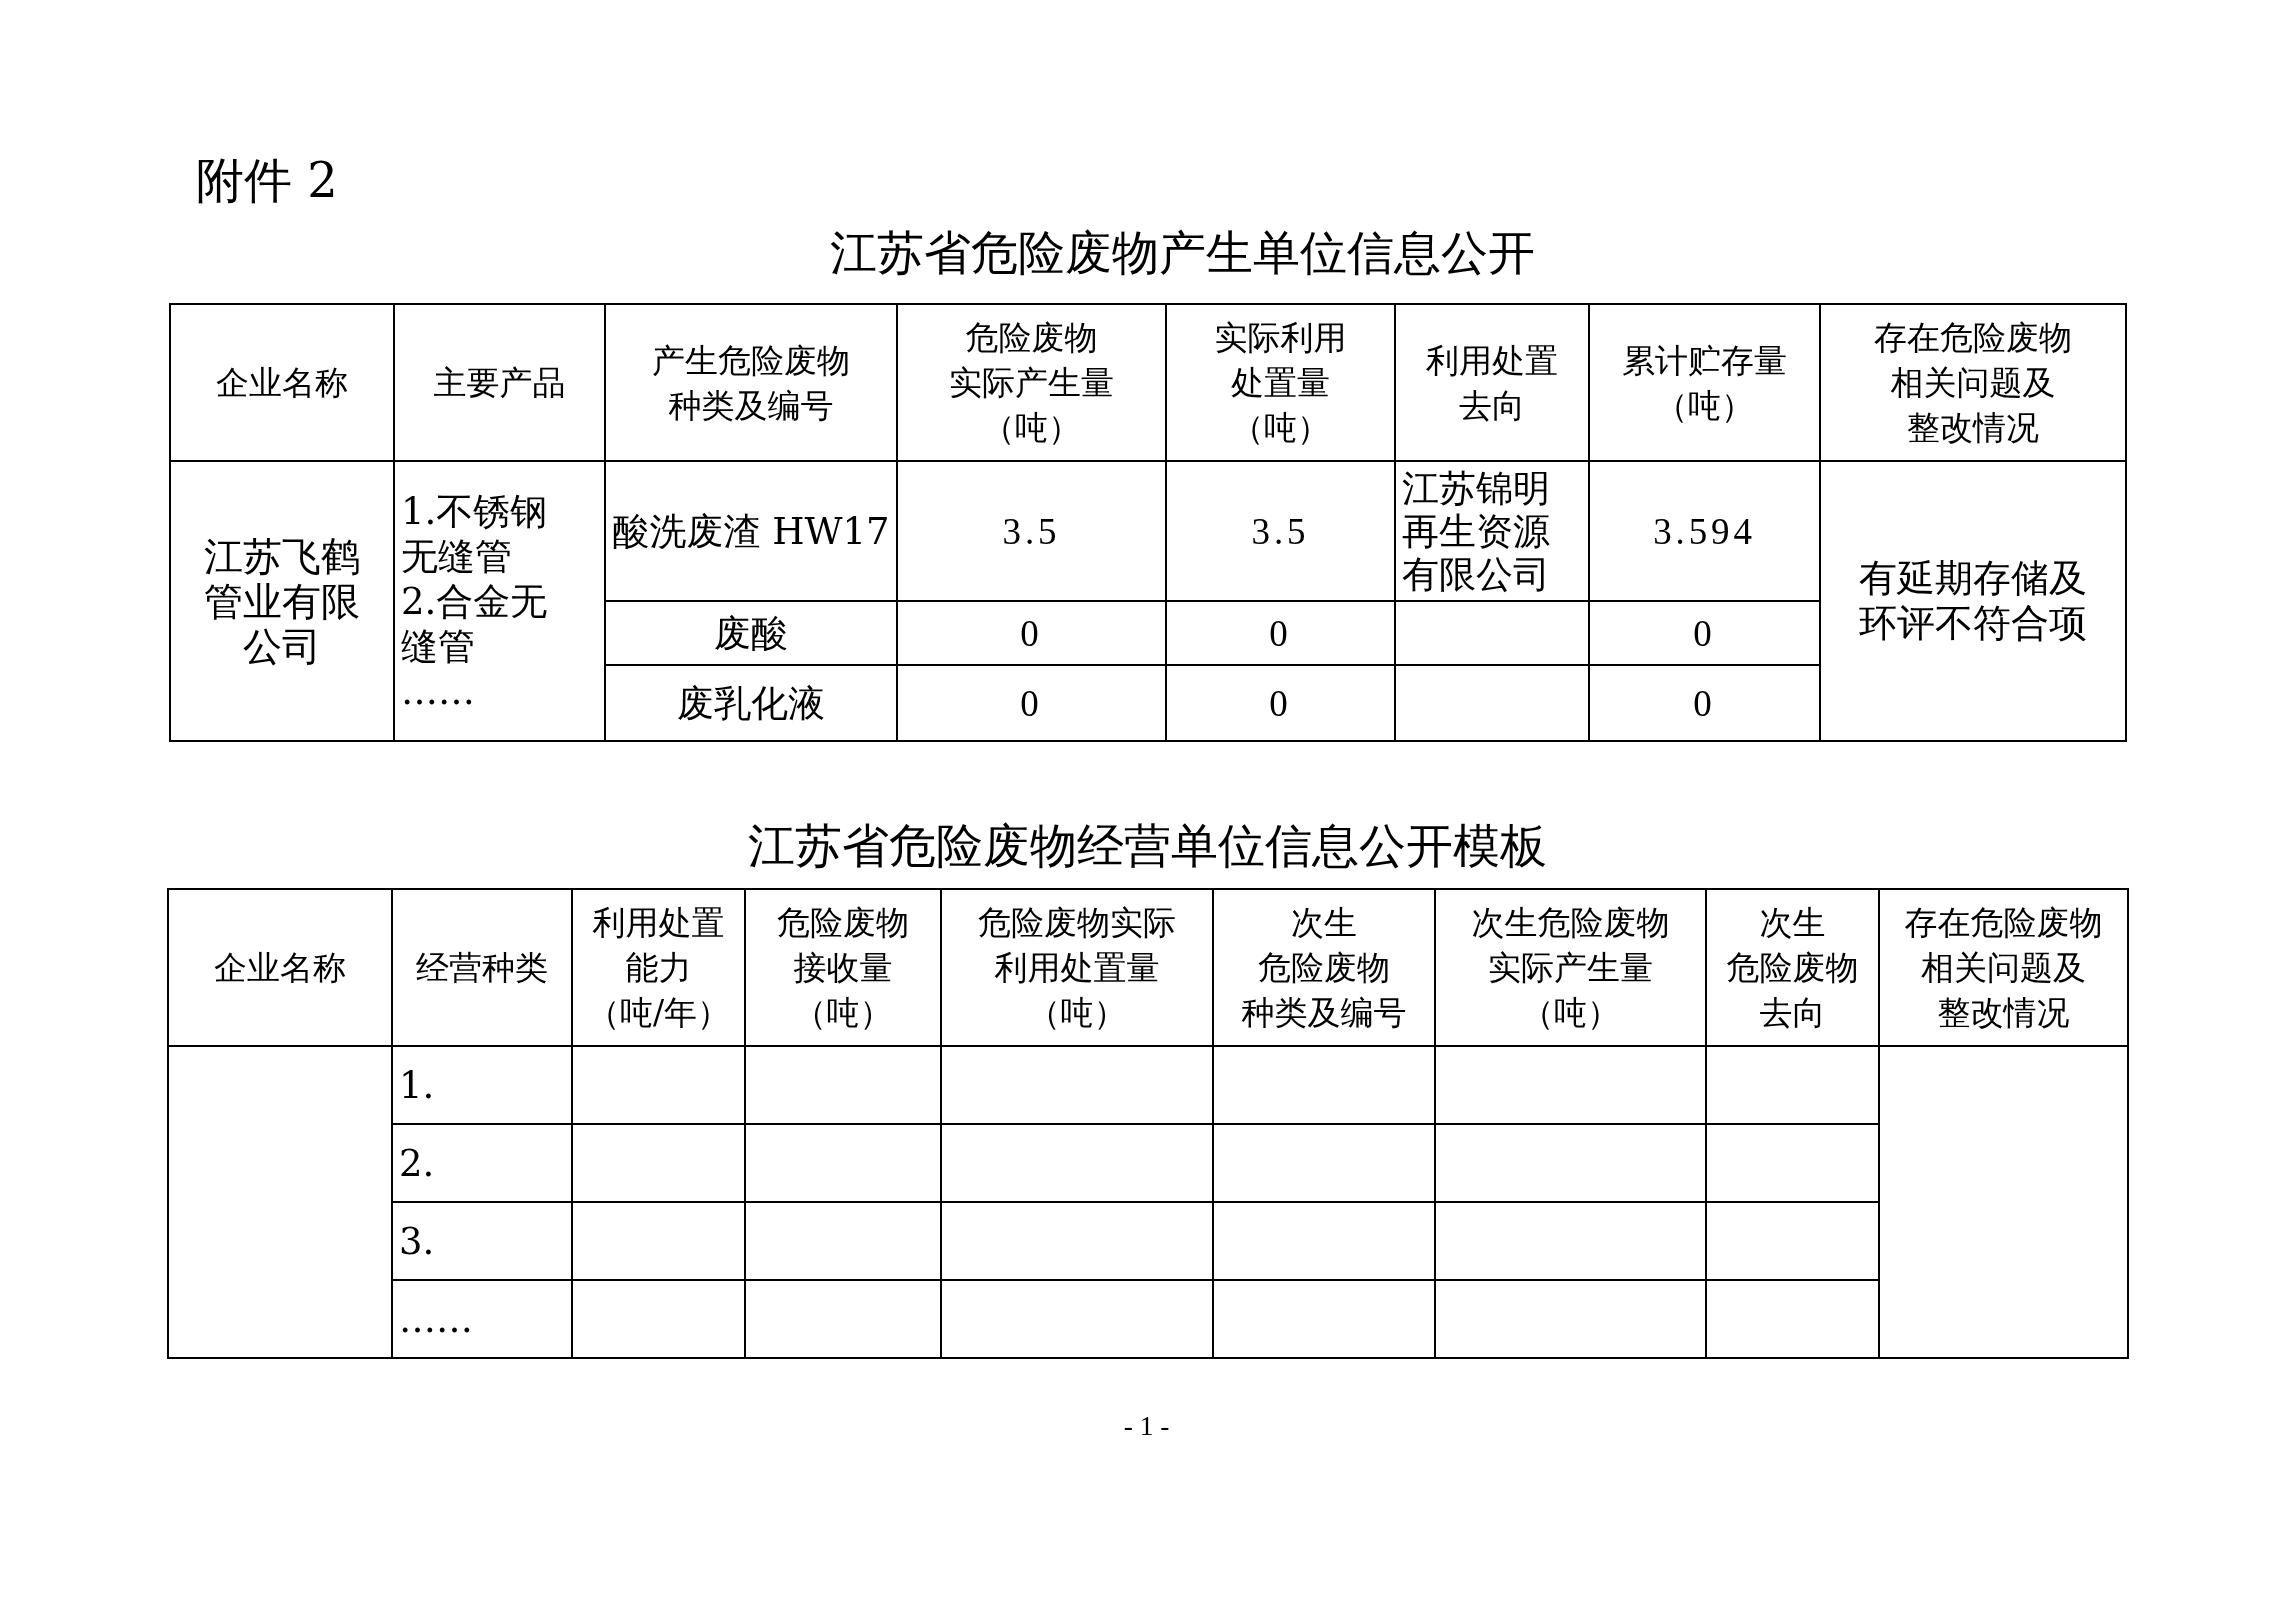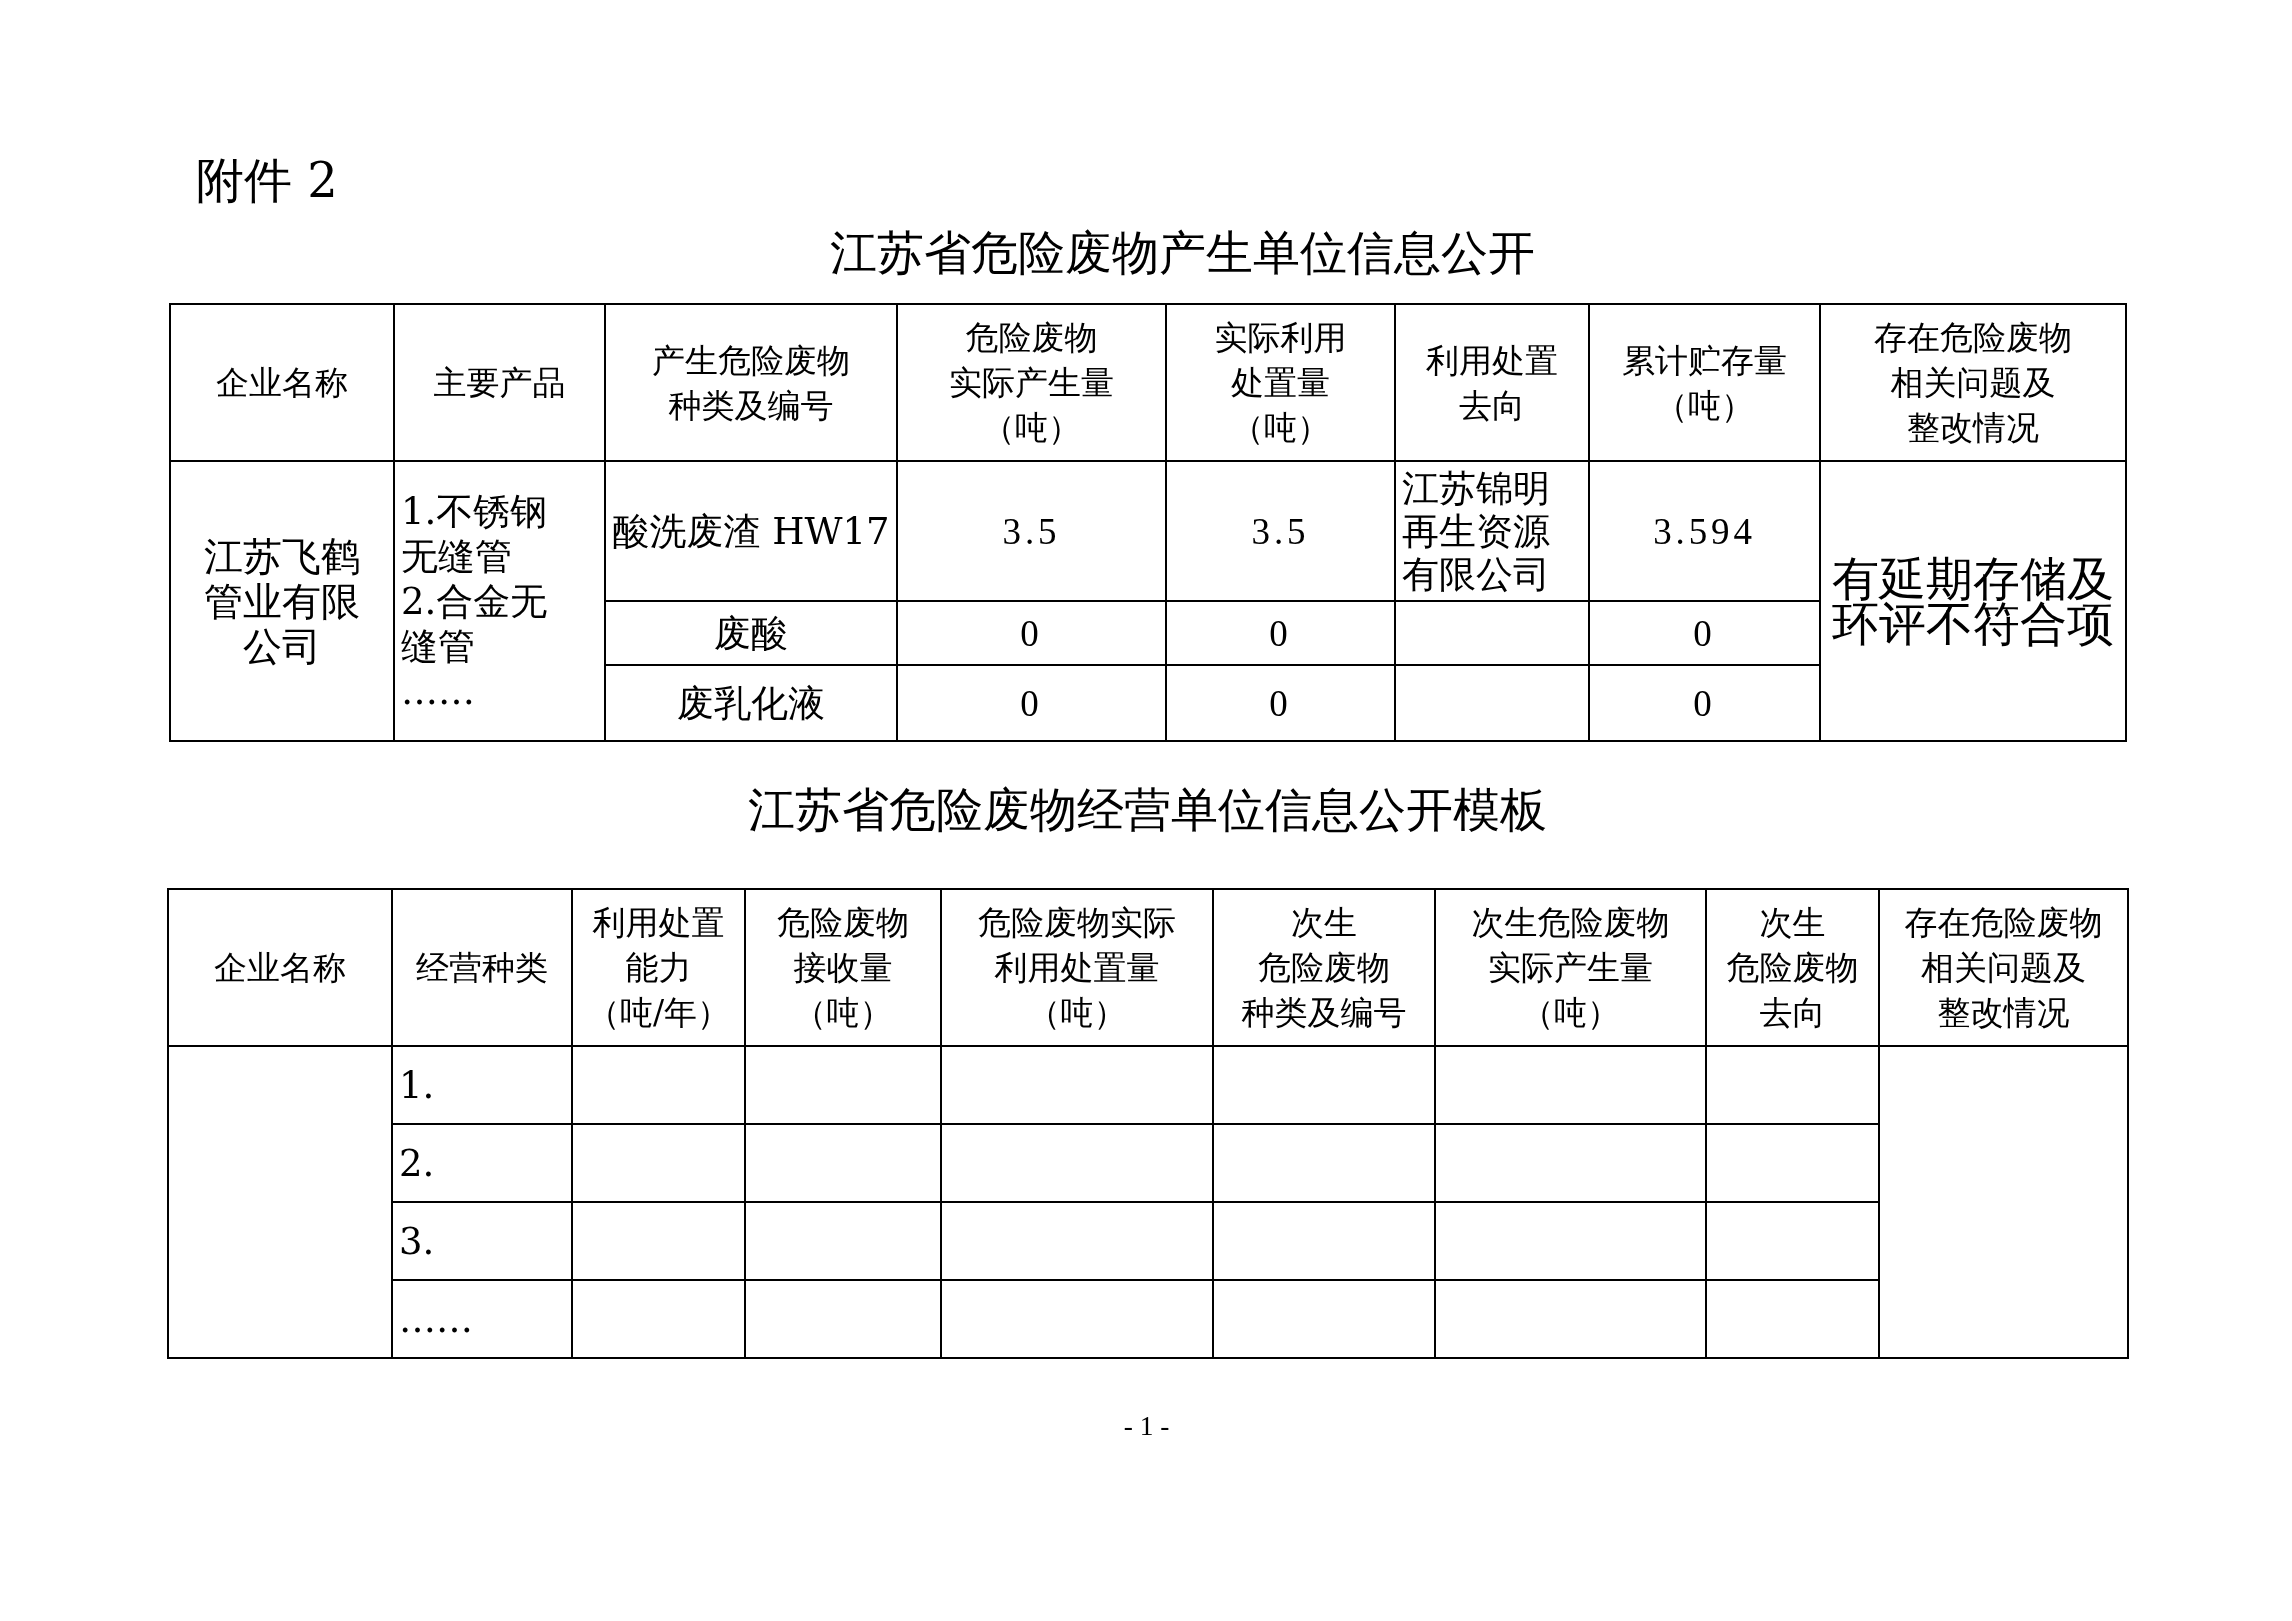--- a/index.html
+++ b/index.html
@@ -1,21 +1,21 @@
 <!DOCTYPE html>
 <html><head>
 <meta charset="utf-8">
 <style>
   html, body { margin: 0; padding: 0; background: #ffffff; }
   body { width: 2293px; height: 1621px; position: relative; overflow: hidden;
          font-family: "DejaVu Serif", "Liberation Serif", serif; color: #000; }
   .attach { position: absolute; left: 196px; top: 157px; font-size: 48px; line-height: 47px; }
   .title { position: absolute; left: 0; width: 2293px; text-align: center; font-size: 47px; line-height: 59px; white-space: nowrap; }
   .title1 { top: 223px; padding-left: 72px; box-sizing: border-box; }
-  .title2 { top: 780px; padding-left: 2px; box-sizing: border-box; }
+  .title2 { top: 816px; padding-left: 2px; box-sizing: border-box; }
   table { position: absolute; border-collapse: collapse; table-layout: fixed; }
   td, th { border: 2px solid #000; padding: 0 5.9px; font-weight: normal; text-align: center; vertical-align: middle; overflow: hidden; }
   th { font-size: 33px; line-height: 45px; }
   td { font-size: 37px; line-height: 45px; }
   .t1 { left: 169px; top: 303px; width: 1956px; }
   .t2 { left: 167px; top: 888px; width: 1961px; }
   .left { text-align: left; }
   .pre { white-space: pre-line; }
   .num { font-family: "Liberation Serif", serif; letter-spacing: 3.9px; margin-top: 6px; }
   .pageno { position: absolute; left: 0; width: 2293px; top: 1411px; text-align: center; font-size: 27.4px; font-family: "Liberation Serif", serif; }
@@ -67,21 +67,21 @@
 2.合金无
 缝管
 ……</td>
     <td>酸洗废渣 HW17</td>
     <td class="num">3.5</td>
     <td class="num">3.5</td>
     <td class="pre left" style="line-height:43px">江苏锦明
 再生资源
 有限公司</td>
     <td class="num">3.594</td>
-    <td rowspan="3" class="pre" style="font-size:47px">有延期存储及
+    <td rowspan="3" class="pre" style="font-size:38px">有延期存储及
 环评不符合项</td>
   </tr>
   <tr style="height:64px">
     <td>废酸</td>
     <td class="num">0</td>
     <td class="num">0</td>
     <td></td>
     <td class="num">0</td>
   </tr>
   <tr style="height:76px">

